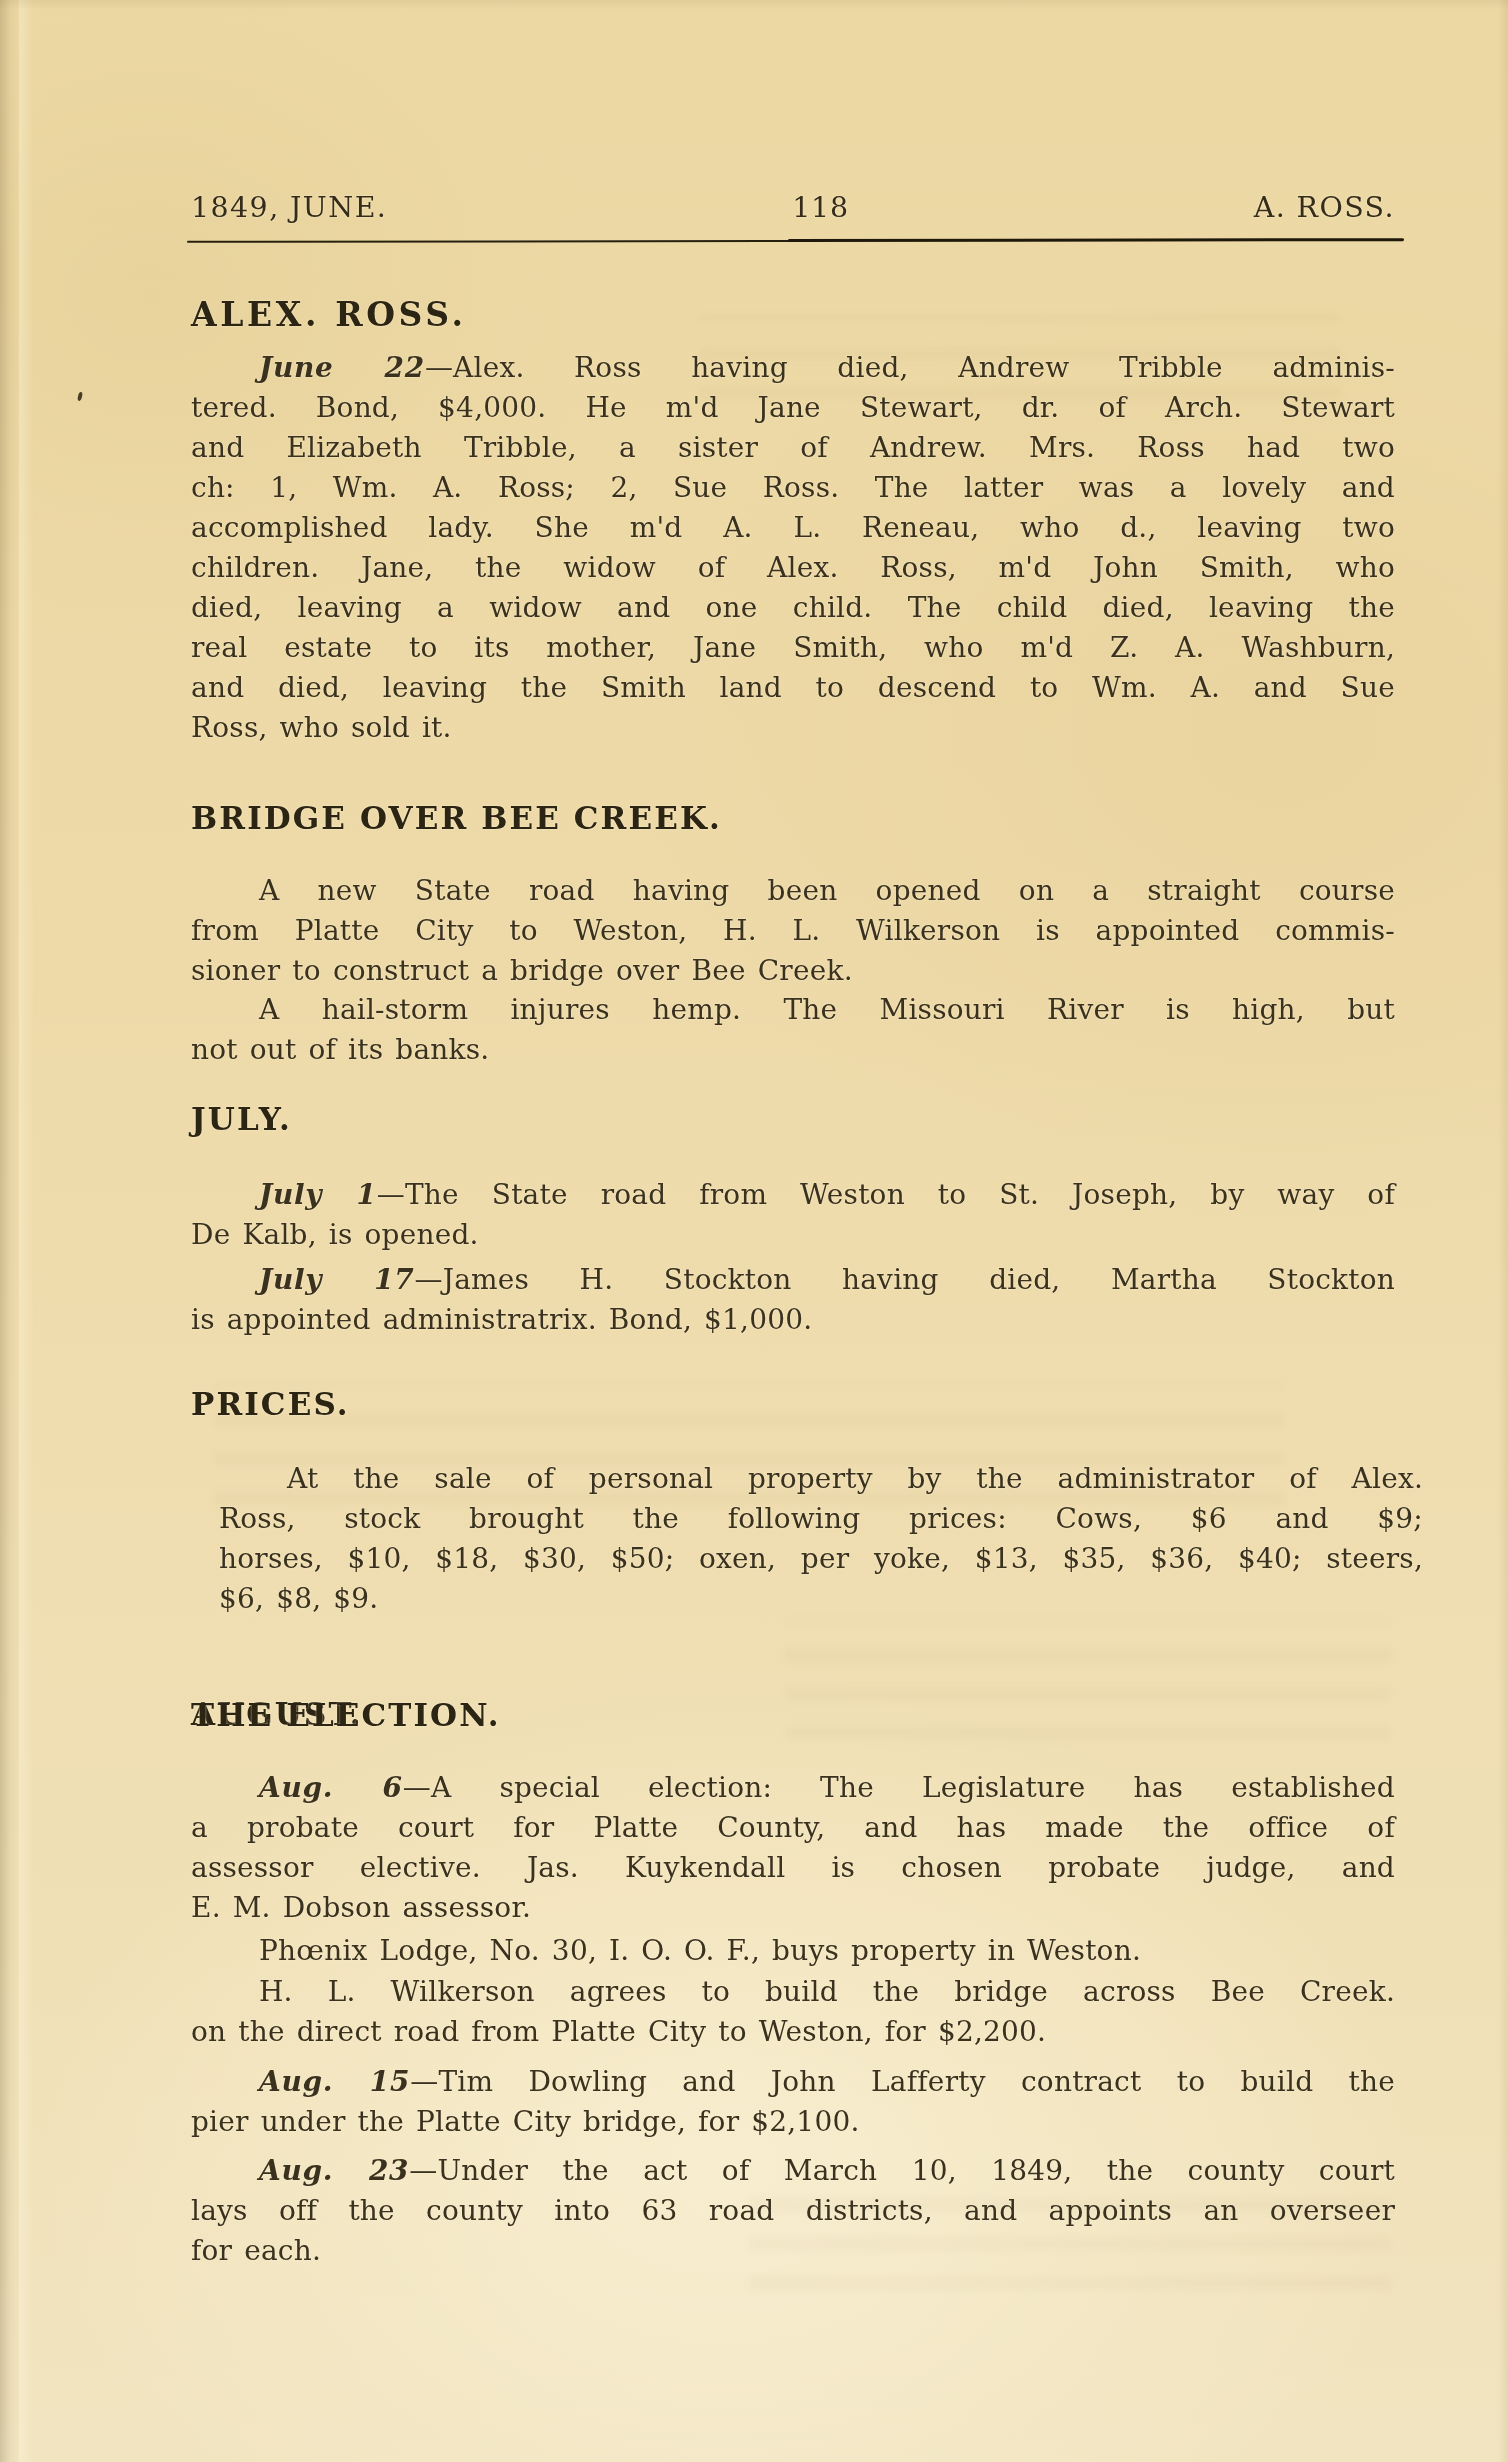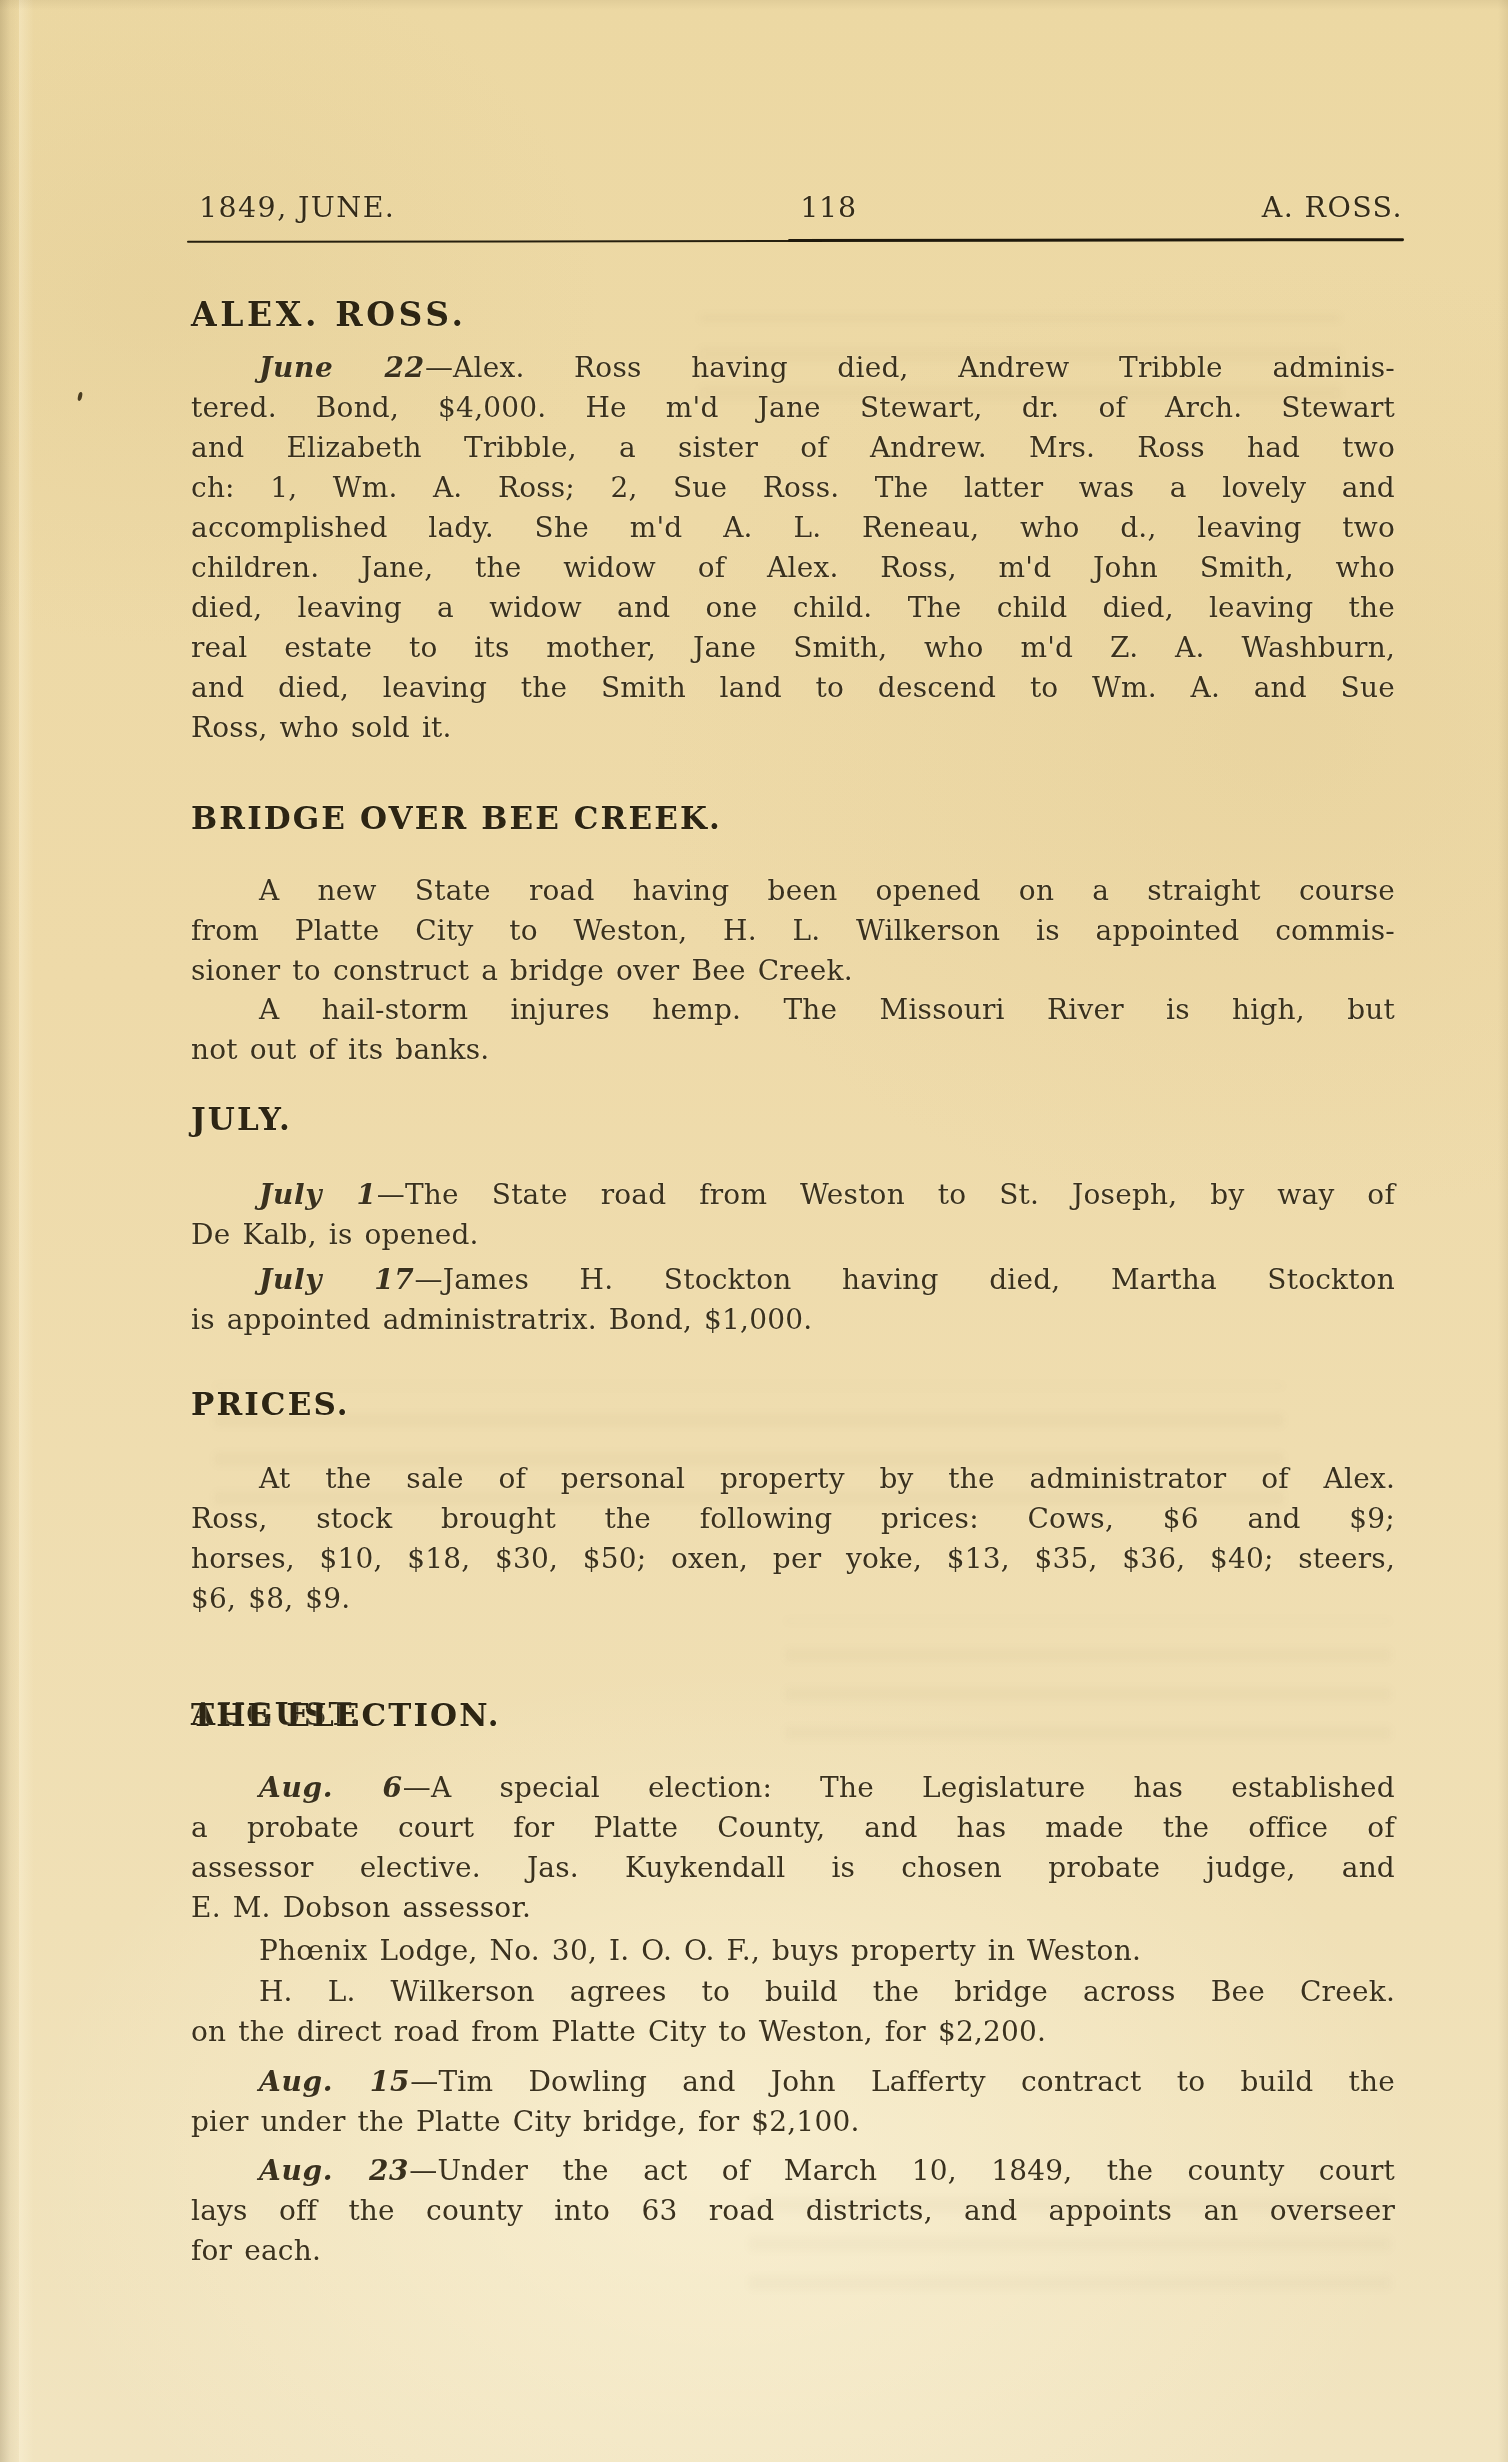--- a/index.html
+++ b/index.html
@@ -35,21 +35,21 @@
   #ghost-4{left:749px;top:2183px;width:642px;height:107px;}
 
   .speck{position:absolute;background:#4a3d22;border-radius:50%;}
   #speck-1{left:78px;top:392px;width:4.3px;height:9.3px;transform:rotate(14deg);}
 
   .text-column{position:absolute;left:191px;top:0;width:1204px;height:100%;color:var(--ink,#3a311e);}
 
   
   .running-head{position:absolute;left:0;top:191px;width:100%;display:flex;align-items:baseline;
     font-size:28.5px;letter-spacing:1.4px;color:#352c19;
-    text-shadow:0 0 2.1px rgba(255,248,218,0.8);margin-left:8px;}
+    text-shadow:0 0 2.1px rgba(255,248,218,0.8);}
   .rh-left{flex:0 0 auto;}
   .rh-center{flex:1 1 auto;text-align:center;letter-spacing:0.7px;}
   .rh-right{flex:0 0 auto;}
 
   .rule{position:absolute;left:-4.3px;top:238px;width:1217px;height:5.7px;transform:rotate(-0.08deg);}
   .rule .seg-a{position:absolute;left:0;top:2.1px;width:50%;height:2.1px;background:#27200f;border-radius:1.4px;}
   .rule .seg-b{position:absolute;left:49.4%;top:0.7px;width:50.6%;height:3.6px;background:#1f190c;border-radius:1.4px;}
 
   .head{position:absolute;left:0;width:100%;font-weight:bold;color:#2d2513;
     text-shadow:0 0 2.1px rgba(255,248,218,0.75);}
@@ -66,21 +66,21 @@
   
   #sec-title     {top:295px;}
   #sec-p-june22  {top:348px;}
   #sec-h-bridge  {top:800px;}
   #sec-p-bridge1 {top:871px;}
   #sec-p-bridge2 {top:990px;}
   #sec-h-july    {top:1101px;}
   #sec-p-july1   {top:1175px;}
   #sec-p-july17  {top:1260px;}
   #sec-h-prices  {top:1386px;}
-  #sec-p-prices  {top:1459px;}
+  #sec-p-prices  {top:1459px;margin-left:28px;}
   #sec-h-august  {top:1696px;}
   #sec-h-election{top:1697px;}
   #sec-p-aug6    {top:1768px;}
   #sec-p-phoenix {top:1931px;}
   #sec-p-wilkerson{top:1972px;}
   #sec-p-aug15   {top:2062px;}
   #sec-p-aug23   {top:2151px;}
 </style>
 </head>
 <body>

